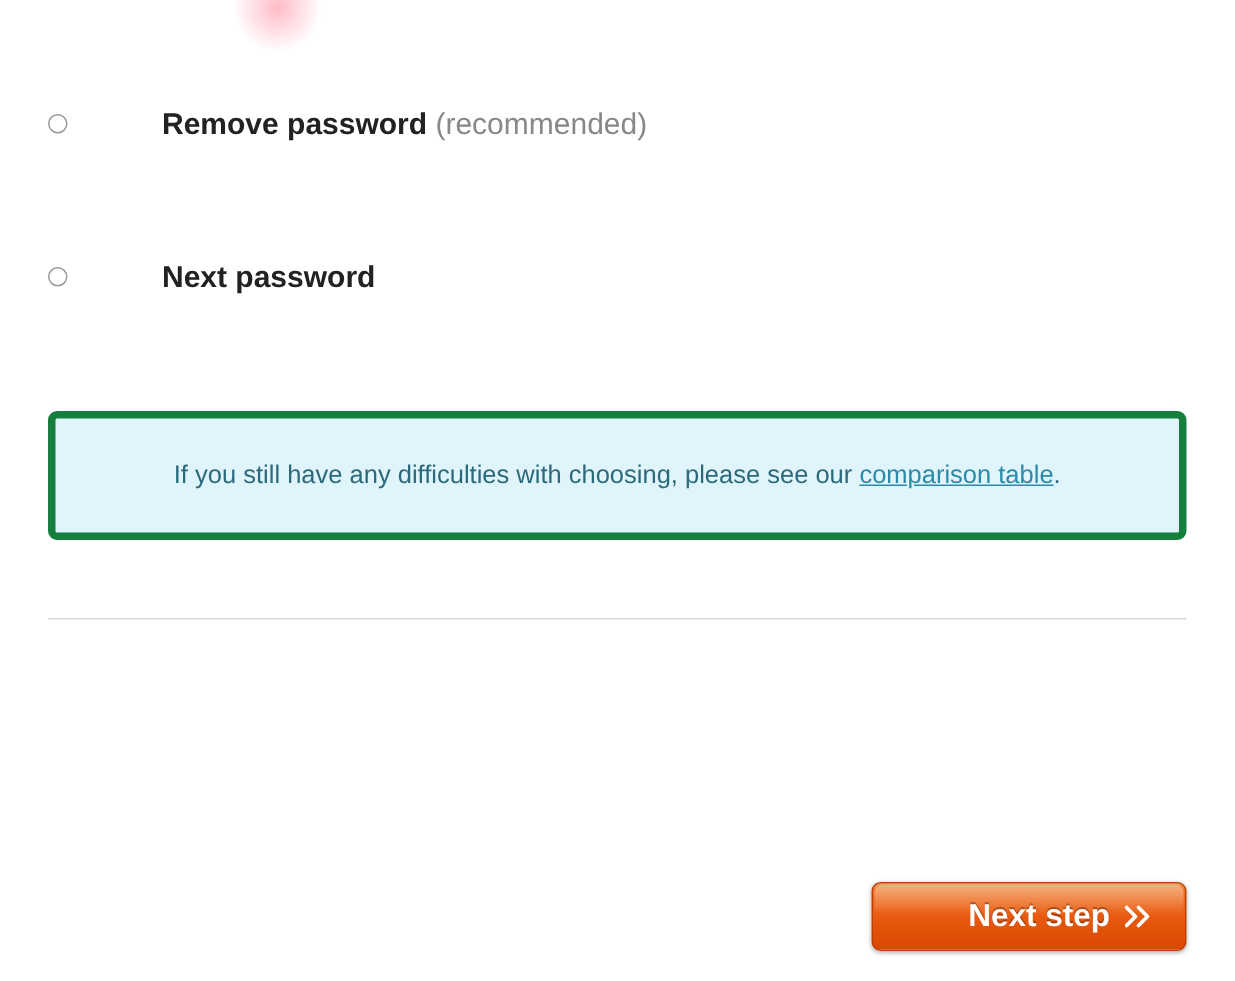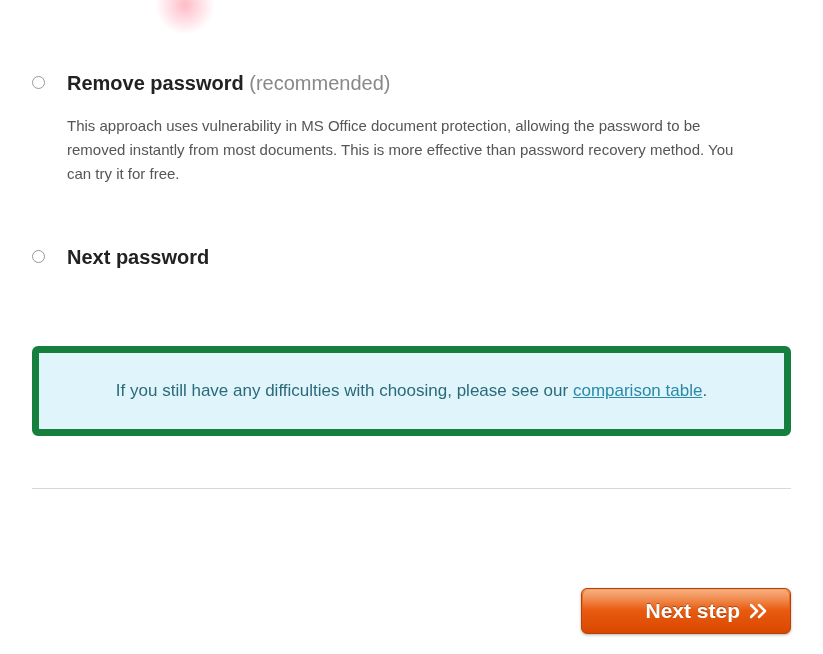--- a/index.html
+++ b/index.html
@@ -24,20 +24,21 @@
       background: radial-gradient(circle, rgba(255,120,140,0.5) 0%, rgba(255,160,180,0.3) 40%, rgba(255,200,210,0) 70%);
       border-radius: 50%;
     }
     .content {
       padding: 70px 32px 0 32px;
     }
     .option {
       display: flex;
       align-items: flex-start;
       margin-bottom: 58px;
+      gap: 41px;
     }
     .radio {
       appearance: none;
       width: 13px;
       height: 13px;
       border: 1px solid #999;
       border-radius: 50%;
       margin-top: 6px;
       margin-right: 22px;
       flex-shrink: 0;
@@ -60,21 +61,21 @@
     }
     .option-desc {
       font-size: 15px;
       color: #555;
       line-height: 1.6;
       max-width: 680px;
     }
     .info-box {
       margin: 0 0 0 0;
       background: #e0f4fb;
-      border: 7px solid #15803d;
+      border: 5px solid #15803d;
       border-radius: 6px;
       padding: 28px 20px;
       text-align: center;
       font-size: 17px;
       color: #2a6a7a;
     }
     .info-box a {
       color: #2a8aa8;
       text-decoration: underline;
     }
@@ -133,21 +134,20 @@
 
 <div class="content">
 
   <div class="option">
     <input type="radio" name="method" class="radio" style="">
     <div class="option-body">
       <div class="option-title">
         <span>Remove password</span>
         <span class="recommended">(recommended)</span>
       </div>
-      <div class="option-desc">This approach uses vulnerability in MS Office document protection, allowing the password to be removed instantly from most documents. This is more effective than password recovery method. You can try it for free.</div>
     </div>
   </div>
 
   <div class="option">
     <input type="radio" name="method" class="radio" style="">
     <div class="option-body">
       <div class="option-title">
         <span>Next password</span>
       </div>
     </div>

